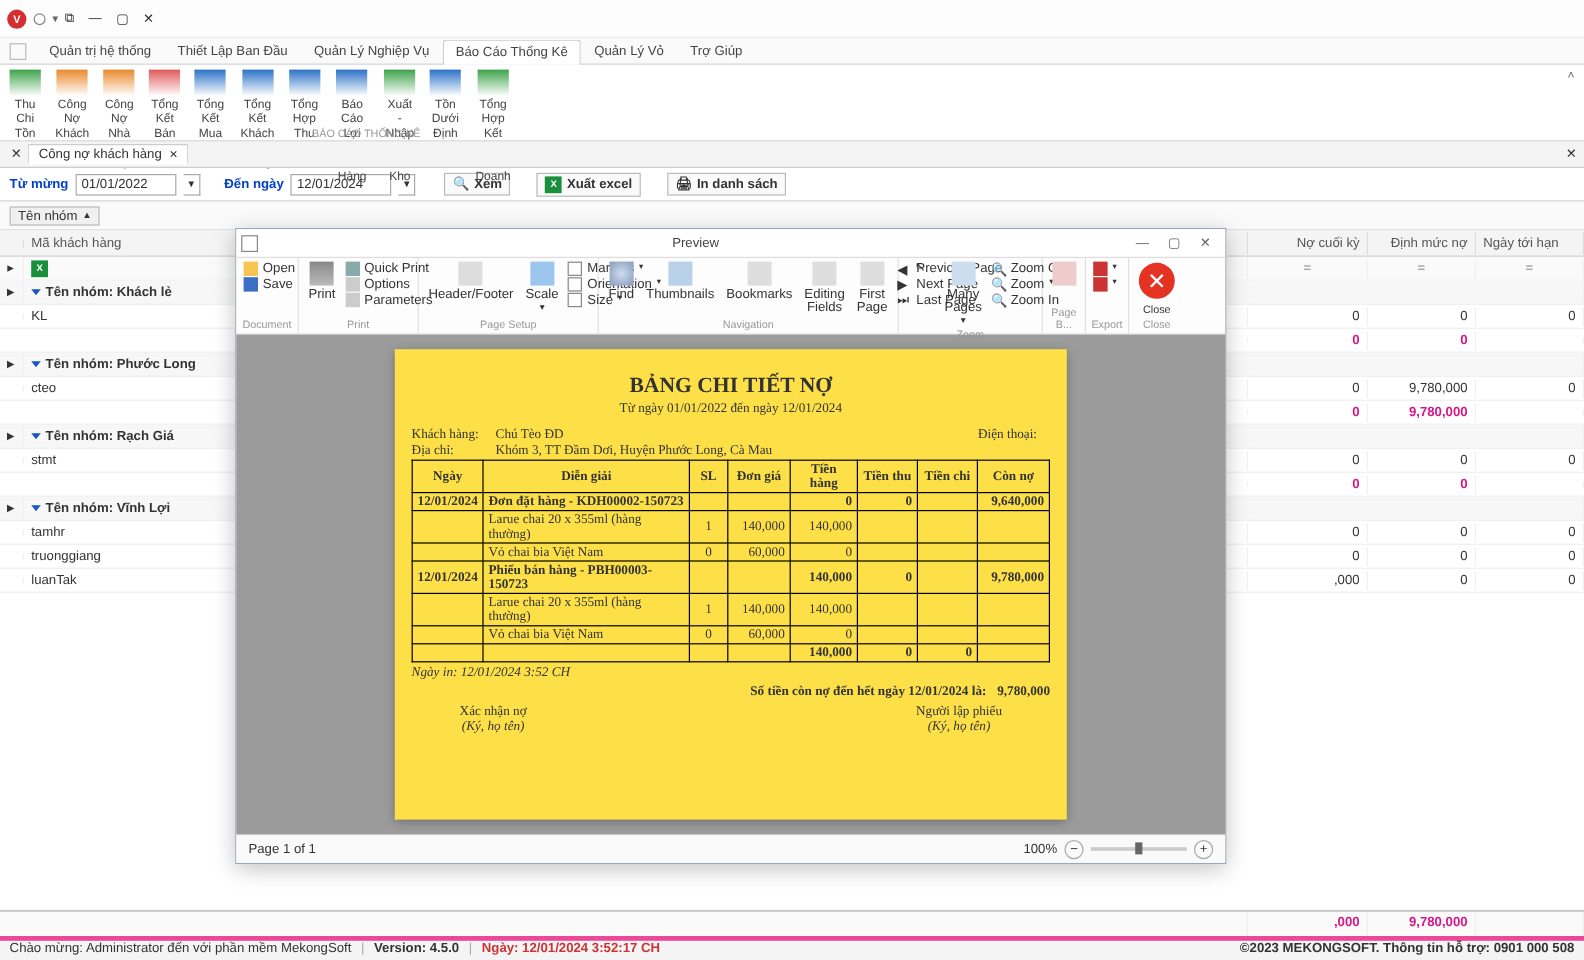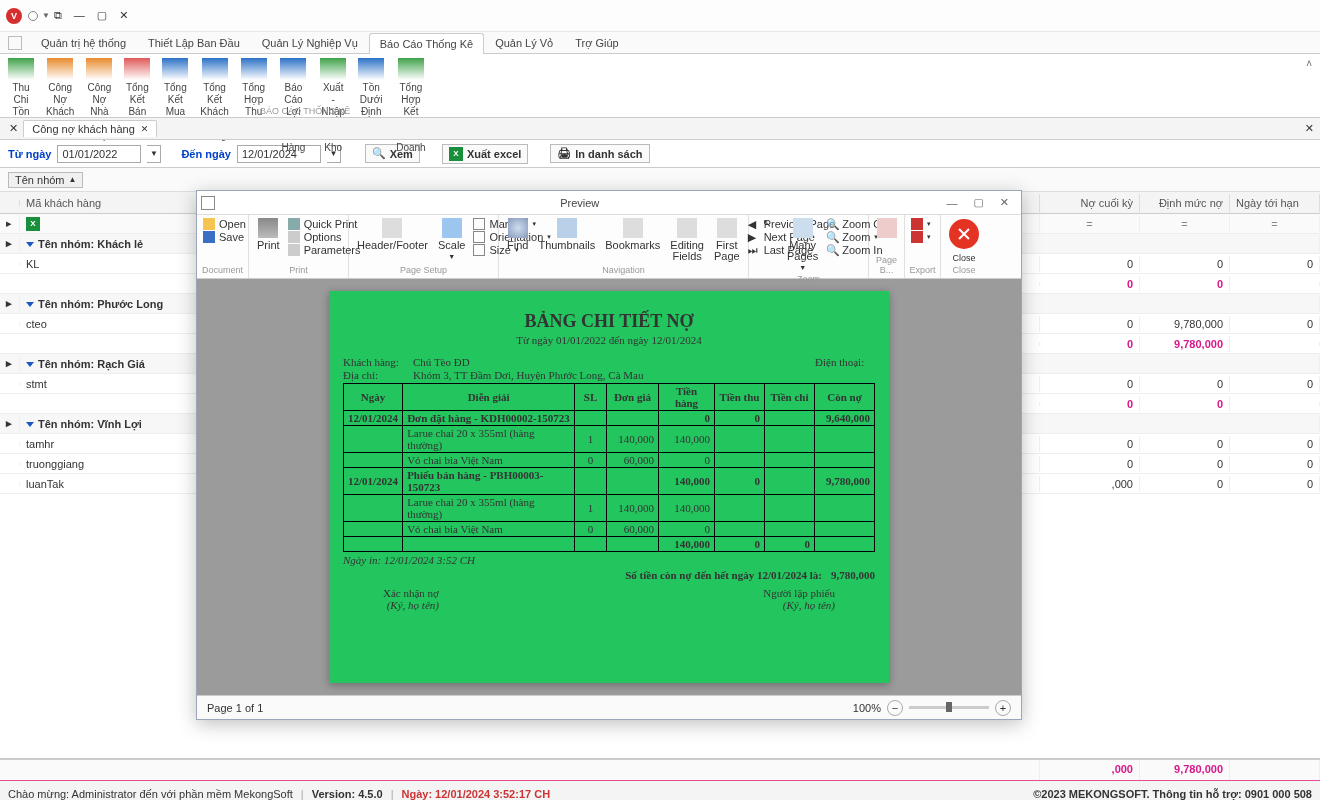--- a/index.html
+++ b/index.html
@@ -37,65 +37,65 @@
 .gridhdrrow{height:22px;background:#f4f4f4;border-bottom:1px solid #ccc;display:flex;align-items:center}
 .gridhdrrow .gh{border-right:1px solid #ddd;padding:3px 6px;font-size:11px;color:#555}
 .gridbody{flex:1;overflow:auto;background:#fff;position:relative}
 .grow{display:flex;align-items:center;height:20px;border-bottom:1px solid #eee}
 .grow .gc{padding:2px 6px;border-right:1px solid #f0f0f0;overflow:hidden;white-space:nowrap}
 .grouprow{background:#f7f7f7;color:#1b57c4;font-weight:600}
 .grouprow .tri{display:inline-block;width:0;height:0;border-left:4px solid transparent;border-right:4px solid transparent;border-top:5px solid #1b57c4;margin-right:4px;vertical-align:middle}
 .pinkrow .gc{color:#d6178a}
 .totalsrow{height:22px;background:#fafafa;border-top:2px solid #ccc;display:flex}
 .totalsrow .gc{color:#d6178a;font-weight:600;text-align:right;padding:3px 6px;border-right:1px solid #eee}
-.statusbar{height:20px;background:#f4f4f4;border-top:1px solid #ec4899;display:flex;align-items:flex-end;padding:0 8px;font-size:10px}
+.statusbar{height:20px;background:#f4f4f4;border-top:4px solid #ec4899;display:flex;align-items:flex-start;padding:0 8px;font-size:10px}
 .statusbar .sep{margin:0 8px;color:#aaa}
 .statusbar .red{color:#c33;font-weight:600}
 .statusbar .right{margin-left:auto}
 
 .preview{position:absolute;left:196px;top:190px;width:826px;height:530px;background:#fff;border:1px solid #9aa7bb;box-shadow:0 4px 18px rgba(0,0,0,0.25);display:flex;flex-direction:column;z-index:50}
 .preview .ptitle{height:24px;background:#fff;border-bottom:1px solid #ddd;display:flex;align-items:center;padding:0 4px}
 .preview .ptitle .pic{width:14px;height:14px;border:1px solid #888;margin-right:6px}
 .preview .ptitle .pt{flex:1;text-align:center;font-size:11px;color:#444}
 .preview .ptitle .pwbtn{padding:2px 8px;cursor:pointer;color:#666}
 .preview .pribbon{height:64px;border-bottom:1px solid #ccc;display:flex;background:#fdfdfd}
 .preview .pgrp{border-right:1px solid #e0e0e0;padding:2px 4px;display:flex;flex-direction:column;position:relative}
 .preview .pgrp .items{flex:1;display:flex;align-items:flex-start;gap:2px}
 .preview .pgrp .glbl{font-size:9px;color:#999;text-align:center;padding-bottom:1px}
 .preview .pitem{display:flex;flex-direction:column;align-items:center;padding:1px 4px;text-align:center;font-size:9px;color:#555;cursor:pointer;line-height:11px}
 .preview .pitem.dis{color:#bbb}
 .preview .pico{width:20px;height:20px;margin-bottom:2px}
 .preview .psmall{display:flex;flex-direction:column;gap:1px;padding:1px 2px}
-.preview .psmall .srow{display:flex;align-items:center;gap:4px;font-size:10px;color:#555;cursor:pointer;white-space:nowrap}
+.preview .psmall .srow{display:flex;align-items:flex-start;gap:4px;font-size:10px;color:#555;cursor:pointer;white-space:nowrap}
 .preview .psmall .srow.dis{color:#bbb}
 .preview .psmall .srow .sic{width:12px;height:12px;flex-shrink:0}
 .preview .closebtn{width:30px;height:30px;background:#e53323;border-radius:50%;margin:2px auto;position:relative}
 .preview .closebtn::before,.preview .closebtn::after{content:"";position:absolute;width:14px;height:2px;background:#fff;top:14px;left:8px}
 .preview .closebtn::before{transform:rotate(45deg)}
 .preview .closebtn::after{transform:rotate(-45deg)}
 .preview .pbody{flex:1;background:#9b9b9b;overflow:auto;display:flex;justify-content:center;padding:12px 0}
-.preview .page{width:560px;min-height:380px;background:#22c55e;box-shadow:0 2px 8px rgba(0,0,0,0.3);padding:20px 14px;font-family:"Times New Roman",serif}
+.preview .page{width:560px;min-height:380px;background:#fde047;box-shadow:0 2px 8px rgba(0,0,0,0.3);padding:20px 14px;font-family:"Times New Roman",serif}
 .preview .page *{font-family:"Times New Roman",serif}
 .preview .page h2{text-align:center;font-size:18px;font-weight:700;margin-bottom:2px}
 .preview .page .sub{text-align:center;font-size:11px;margin-bottom:10px}
 .preview .page .inforow{display:flex;font-size:12px;margin-bottom:1px}
 .preview .page .inforow .k{width:70px}
 .preview .page .inforow .v{flex:1}
 .preview .page .inforow .k2{width:60px}
 .preview .page table{width:100%;border-collapse:collapse;margin-top:2px;font-size:11px}
 .preview .page th,.preview .page td{border:1px solid #000;padding:1px 4px;text-align:center}
 .preview .page td.l{text-align:left}
 .preview .page td.r{text-align:right}
 .preview .page .bold td{font-weight:700}
 .preview .page .ts{font-style:italic;font-size:11px;margin-top:2px}
 .preview .page .totline{text-align:right;font-size:12px;margin-top:2px}
 .preview .page .totline b{font-weight:700}
 .preview .page .words{font-style:italic;font-size:11px;margin-top:2px}
 .preview .page .sigrow{display:flex;justify-content:space-between;margin-top:4px;font-size:12px;padding:0 40px}
-.preview .page .sigrow div{text-align:right}
+.preview .page .sigrow div{text-align:center}
 .preview .page .sigrow .it{font-style:italic;font-size:11px}
 .preview .pstatus{height:24px;border-top:1px solid #ccc;background:#fafafa;display:flex;align-items:center;padding:0 10px;font-size:10px;color:#555}
 .preview .pstatus .zoom{margin-left:auto;display:flex;align-items:center;gap:6px}
 .preview .pstatus .zbtn{width:16px;height:16px;border:1px solid #aaa;border-radius:50%;display:flex;align-items:center;justify-content:center;cursor:pointer}
 .preview .pstatus .track{width:80px;height:3px;background:#ccc;position:relative}
 .preview .pstatus .thumb{width:6px;height:10px;background:#666;position:absolute;left:37px;top:-4px}
 .xlicon{display:inline-block;width:14px;height:14px;background:#1a8f3b;color:#fff;font-size:8px;font-weight:bold;text-align:center;line-height:14px}
 </style>
 </head>
 <body>
@@ -176,21 +176,21 @@
 <div class="doctabs">
   <span class="x">✕</span>
   <div class="dtab">
     <span>Công nợ khách hàng</span>
     <span style="font-size:9px">✕</span>
   </div>
   <span class="rx">✕</span>
 </div>
 
 <div class="filterbar">
-  <span class="lbl">Từ ngày</span>
+  <span class="lbl">Từ mừng</span>
   <input class="dateinp" value="01/01/2022" style="">
   <span class="dd">▼</span>
   <span style="width:8px"></span>
   <span class="lbl">Đến ngày</span>
   <input class="dateinp" value="12/01/2024" style="">
   <span class="dd">▼</span>
   <span style="width:12px"></span>
   <div class="fbtn">
       <span style="color:#1a66c9">🔍</span>
       <span>Xem</span>

